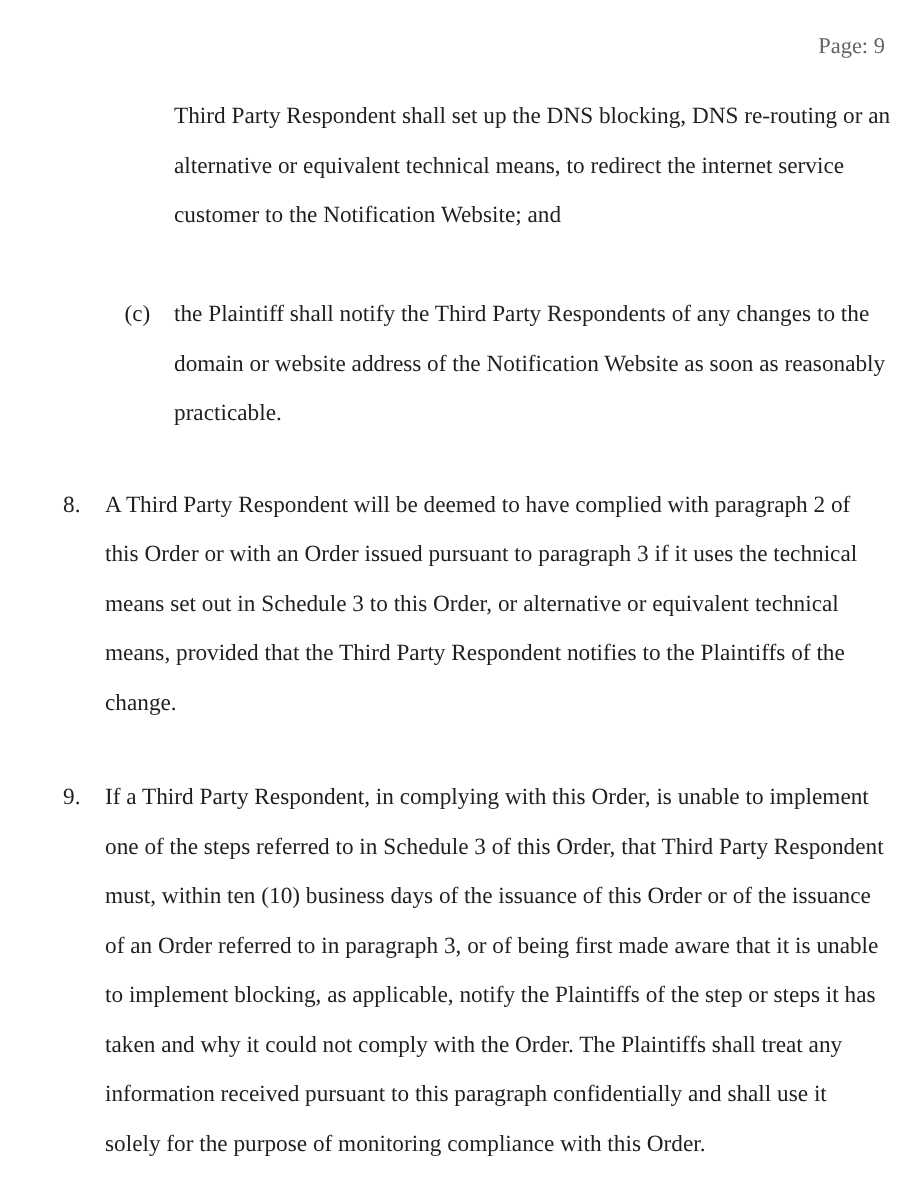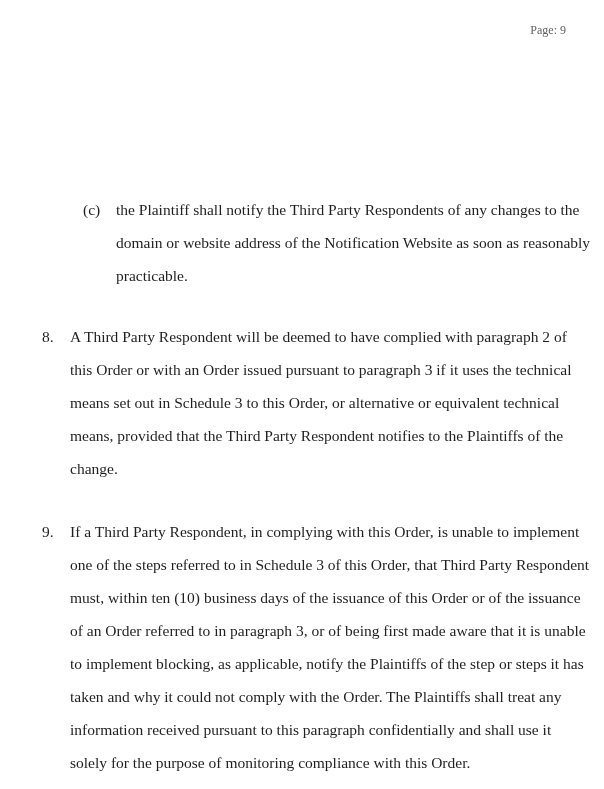--- a/index.html
+++ b/index.html
@@ -12,22 +12,22 @@
     width: 604px;
     height: 789px;
     background: #ffffff;
     font-family: "Liberation Serif", "DejaVu Serif", serif;
     color: #1f1f1f;
     overflow: hidden;
   }
   .page-number {
     position: absolute;
     top: 23px;
-    right: 38px;
-    font-size: 12px;
+    right: 14px;
+    font-size: 15px;
     color: #636363;
     white-space: pre;
   }
   .para {
     position: absolute;
     display: flex;
     align-items: flex-start;
     font-size: 15.5px;
     line-height: 33px;
     color: #1f1f1f;
@@ -48,20 +48,25 @@
   .p-num-8        { left: 42px;  top: 320px; }
   .p-num-9        { left: 42px;  top: 515px; }
 </style>
 </head>
 <body>
 
 <div class="page">
 
   <div class="page-number">Page: 9</div>
 
+  <div class="para p-continuation">
+    <div class="body">Third Party Respondent shall set up the DNS blocking, DNS re-routing or an
+alternative or equivalent technical means, to redirect the internet service
+customer to the Notification Website; and</div>
+  </div>
 
   <div class="para p-sub-c">
     <div class="label w33">(c)</div>
     <div class="body">the Plaintiff shall notify the Third Party Respondents of any changes to the
 domain or website address of the Notification Website as soon as reasonably
 practicable.</div>
   </div>
 
   <div class="para p-num-8">
     <div class="label w28">8.</div>

